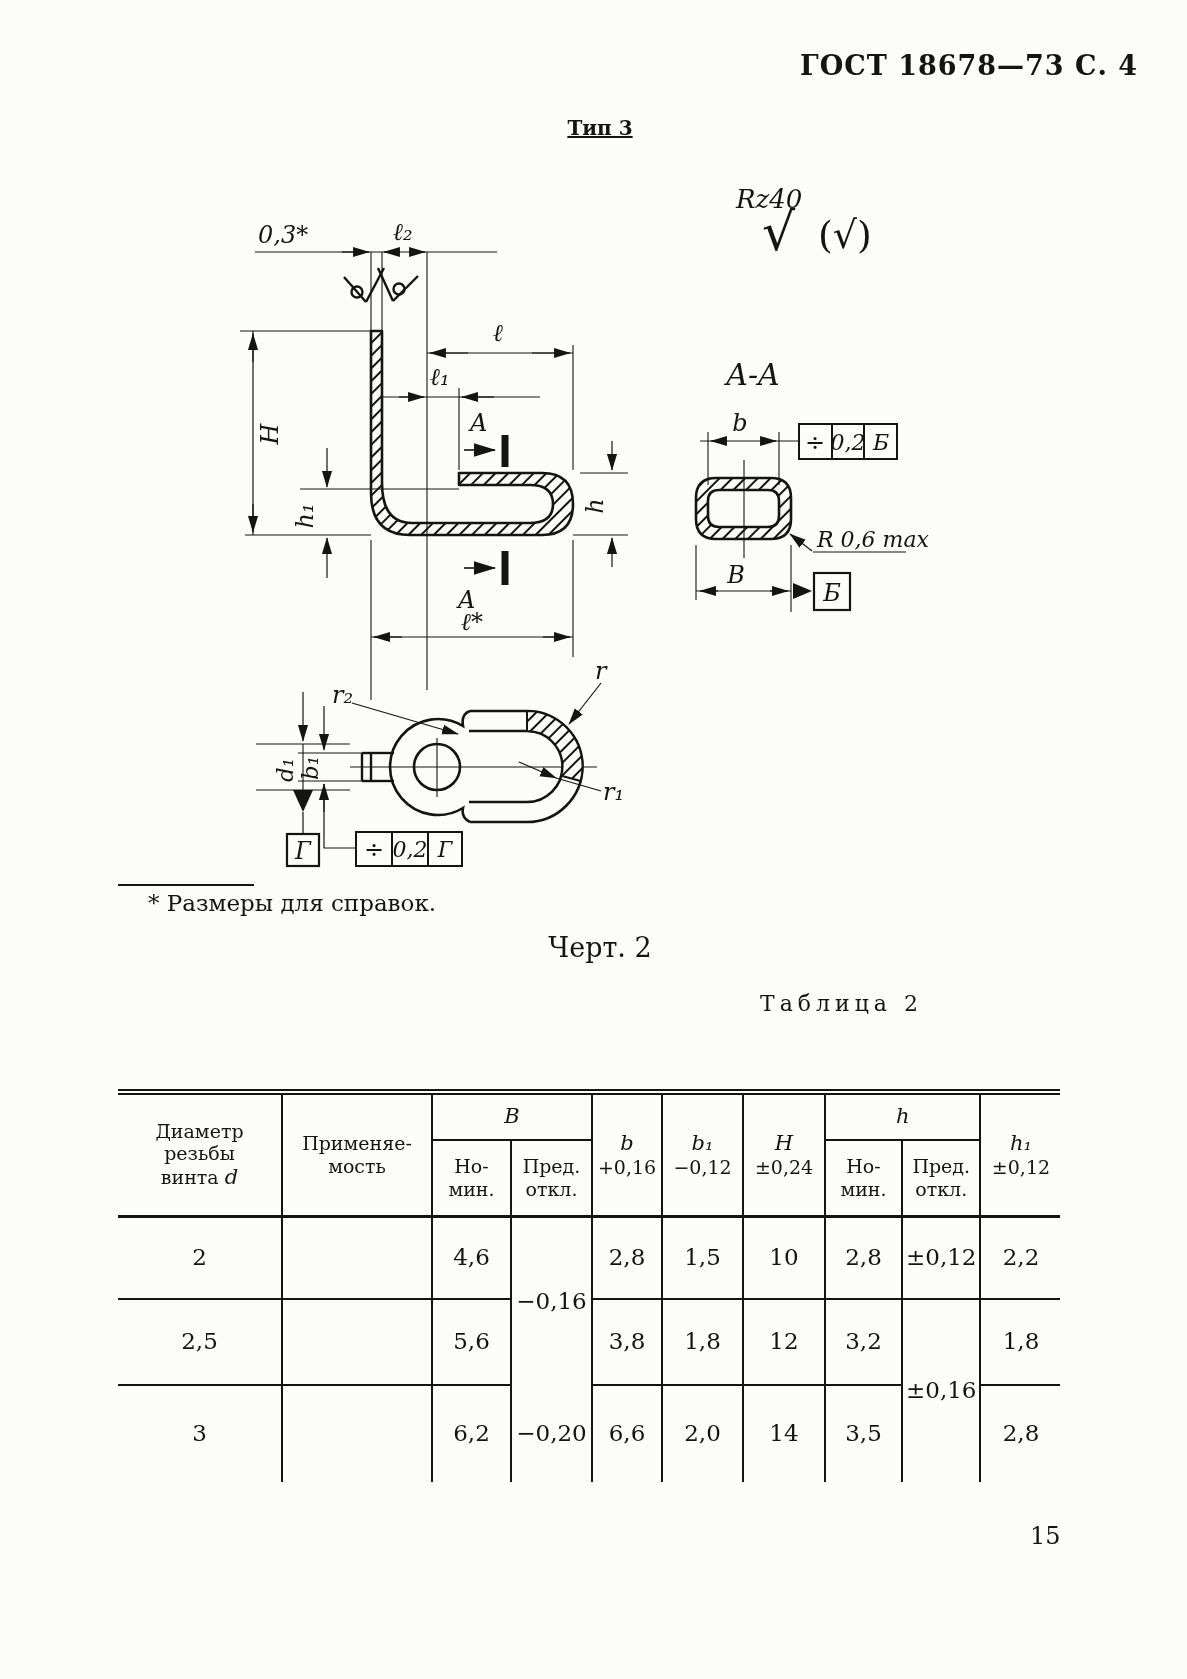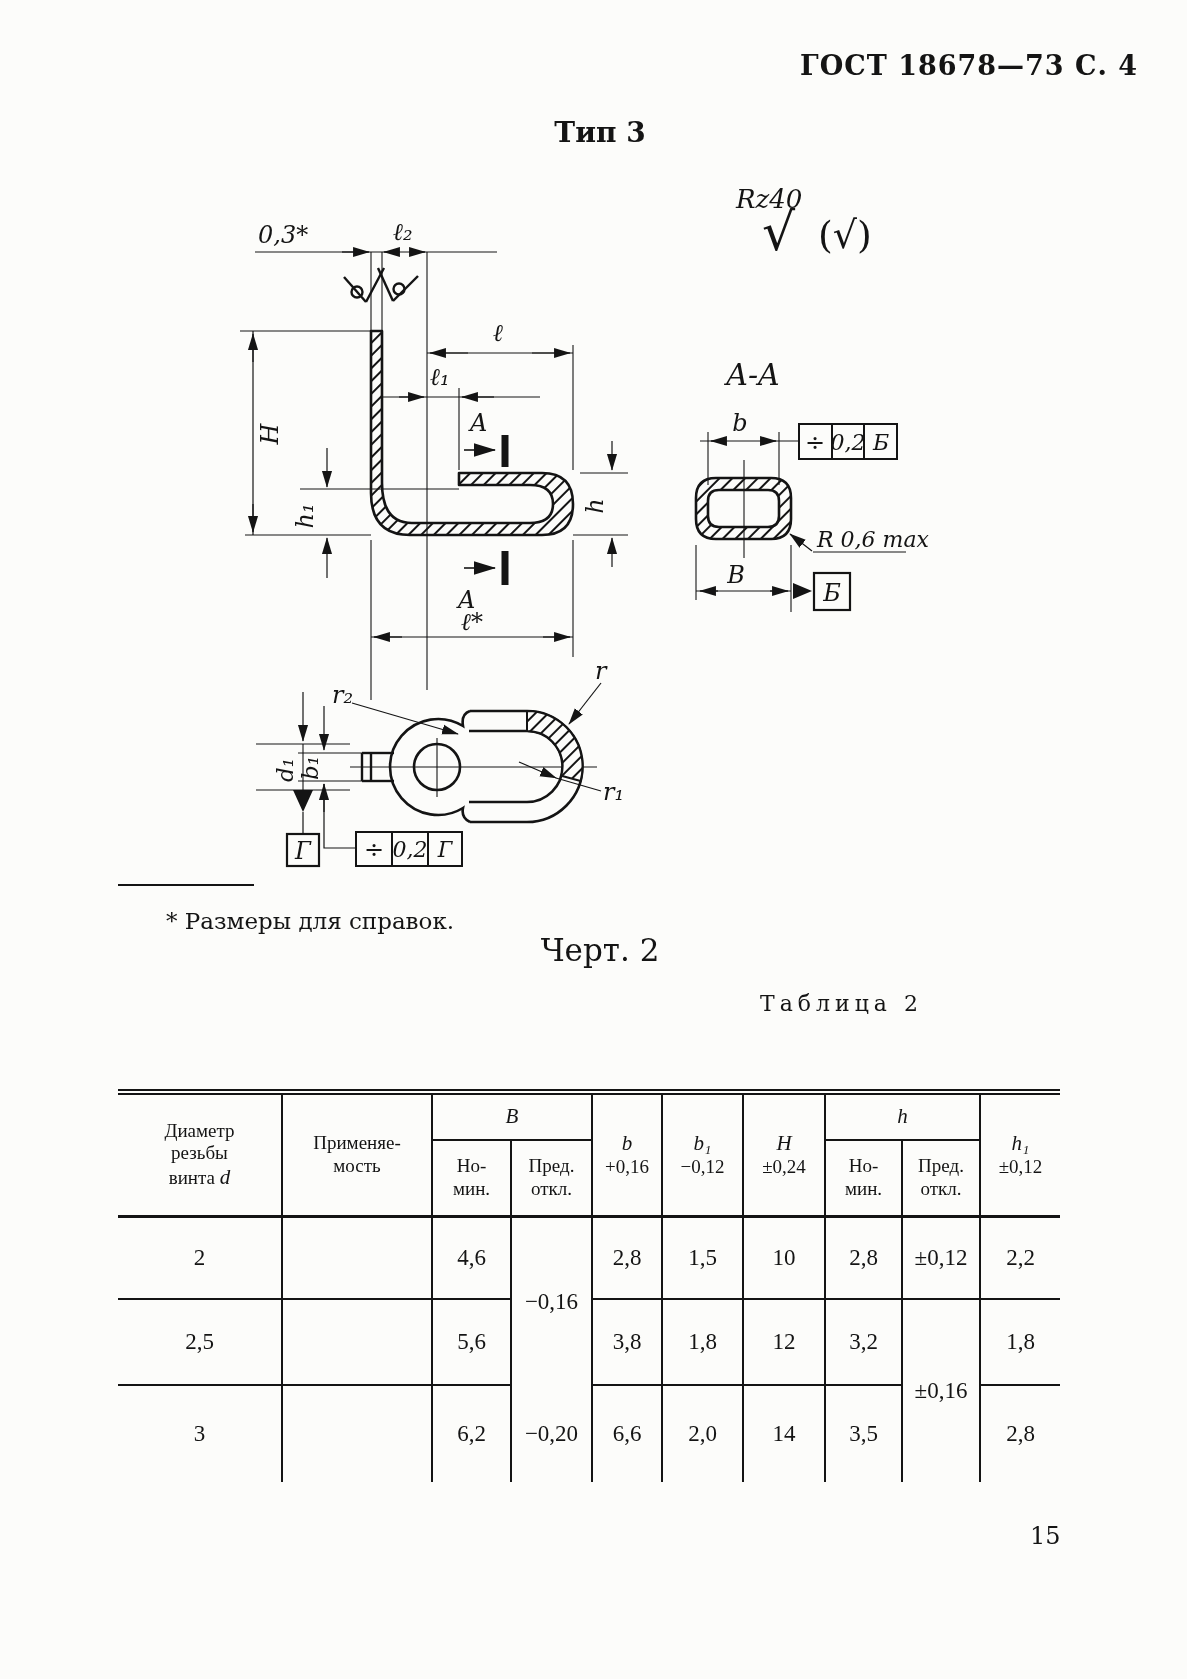--- a/index.html
+++ b/index.html
@@ -2,29 +2,29 @@
 <html><head>
 <meta charset="utf-8">
 <style>
   html,body{margin:0;padding:0;background:#e8e8e8;}
   .page{
     position:relative;width:1187px;height:1679px;background:#fcfcfa;color:#141414;
     font-family:"DejaVu Serif", serif;overflow:hidden;margin:0 auto;
   }
   .abs{position:absolute;}
   .doc-header{font-weight:bold;font-size:27px;letter-spacing:1px;white-space:nowrap;}
-  .fig-title{font-weight:bold;font-size:28px;}
+  .fig-title{font-weight:bold;font-size:20px;text-decoration:underline;}
   .footnote-rule{border-top:2.5px solid #141414;width:136px;}
   .footnote{font-size:23px;}
-  .fig-caption{font-size:31px;}
+  .fig-caption{font-size:27px;}
   .tbl-title{font-size:22px;letter-spacing:5px;}
   .tbl-units{font-size:22px;letter-spacing:4px;}
   .page-num{font-size:24px;}
 
-  table.doc-table{border-collapse:collapse;border-top:6px double #141414;table-layout:fixed;font-family:Liberation Serif, serif;}
+  table.doc-table{border-collapse:collapse;border-top:6px double #141414;table-layout:fixed;}
   table.doc-table th, table.doc-table td{
     font-weight:normal;text-align:center;vertical-align:middle;
     font-size:19px;line-height:1.2;padding:2px 3px;
   }
   table.doc-table td{font-size:23px;}
   .br{border-right:2px solid #141414;}
   .bb{border-bottom:2px solid #141414;}
   .bb3{border-bottom:3px solid #141414;}
   .hrow1 th{height:40px;}
   .hrow2 th{height:70px;}
@@ -239,21 +239,21 @@
       <text transform="translate(293,770) rotate(-90)" font-size="23" class="itext" text-anchor="middle">d₁</text>
       <text transform="translate(318,768) rotate(-90)" font-size="23" class="itext" text-anchor="middle">b₁</text>
       <text x="374" y="858" font-size="24" text-anchor="middle">÷</text>
       <text x="410" y="857" font-size="22" class="itext" text-anchor="middle">0,2</text>
       <text x="445" y="857" font-size="22" class="itext" text-anchor="middle">Г</text>
       <text x="303" y="859" font-size="24" class="itext" text-anchor="middle">Г</text>
     </g>
   </svg>
 
   <div class="abs footnote-rule" style="left:118px;top:884px;"></div>
-  <div class="abs footnote" style="left:166px;top:890px;margin-top:18px;">* Размеры для справок.</div>
+  <div class="abs footnote" style="left:148px;top:890px;">* Размеры для справок.</div>
 
   <div class="abs fig-caption" style="left:500px;top:932px;width:200px;text-align:center;">Черт. 2</div>
 
   <div class="abs tbl-title" style="left:760px;top:991px;width:300px;text-align:left;">Таблица 2</div>
 
   <table class="doc-table abs" style="left:118px;top:1089px;">
     <colgroup>
       <col style="width:164px">
         <col style="width:150px">
         <col style="width:79px">

